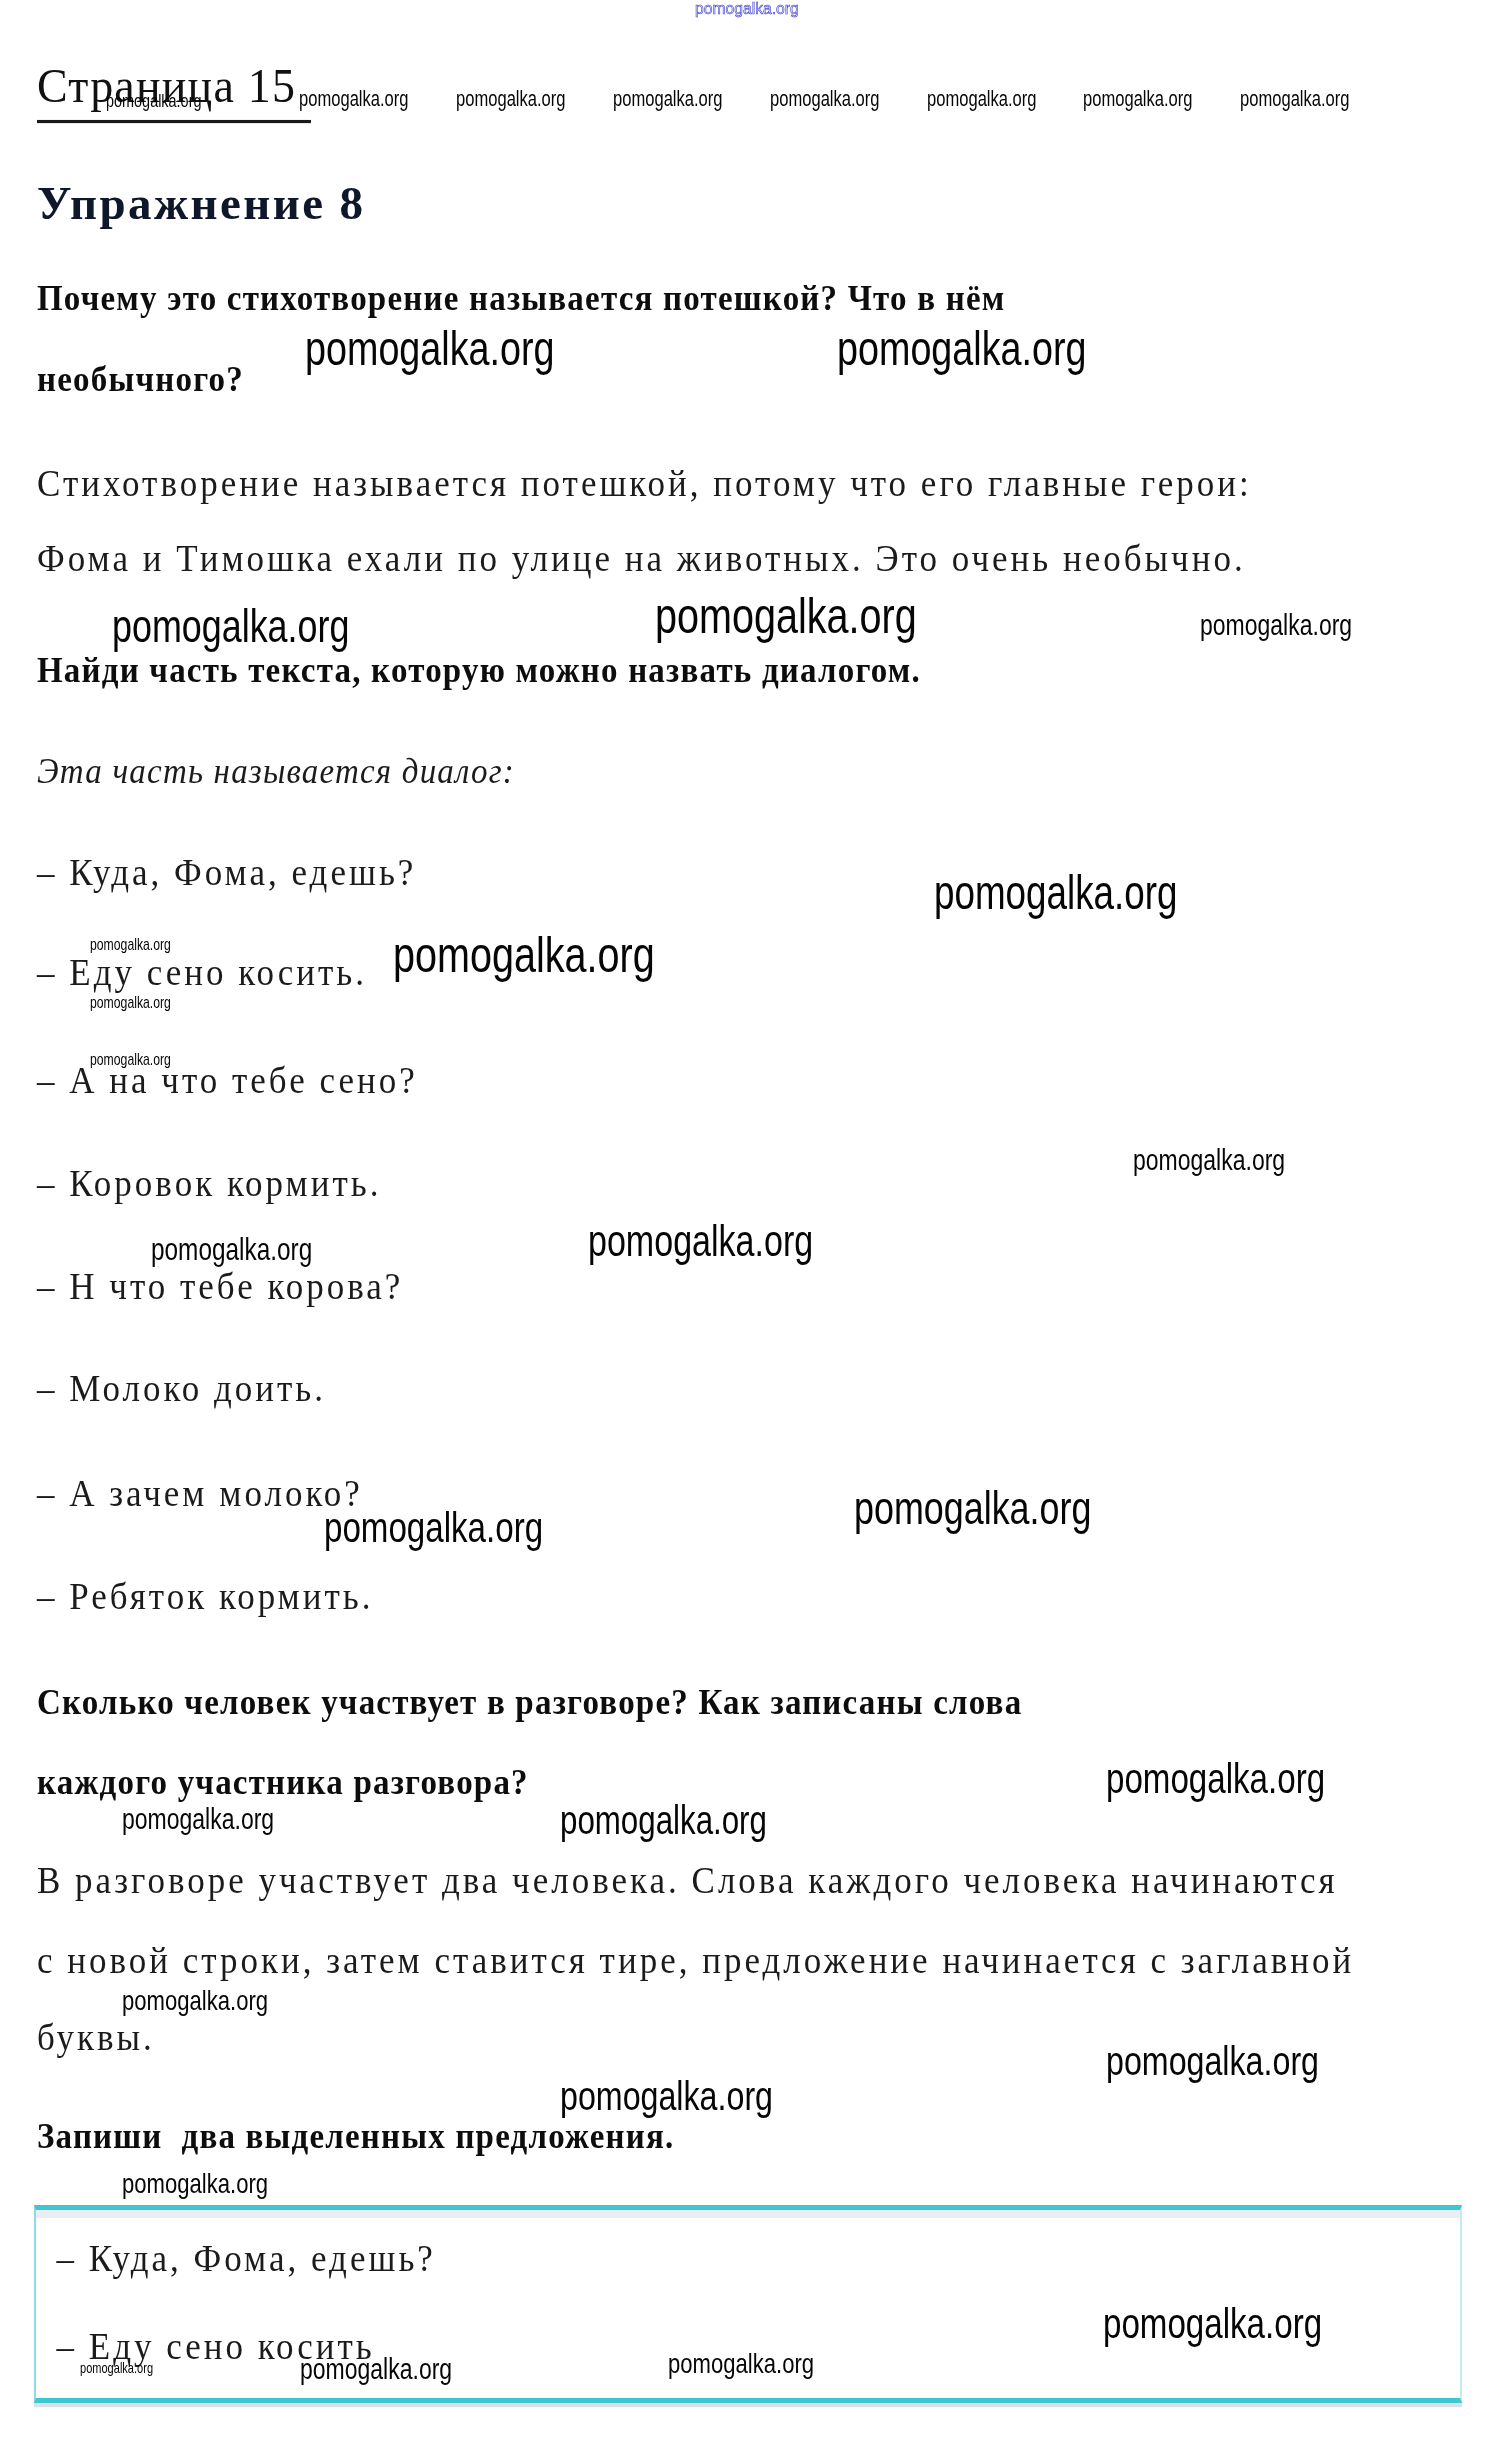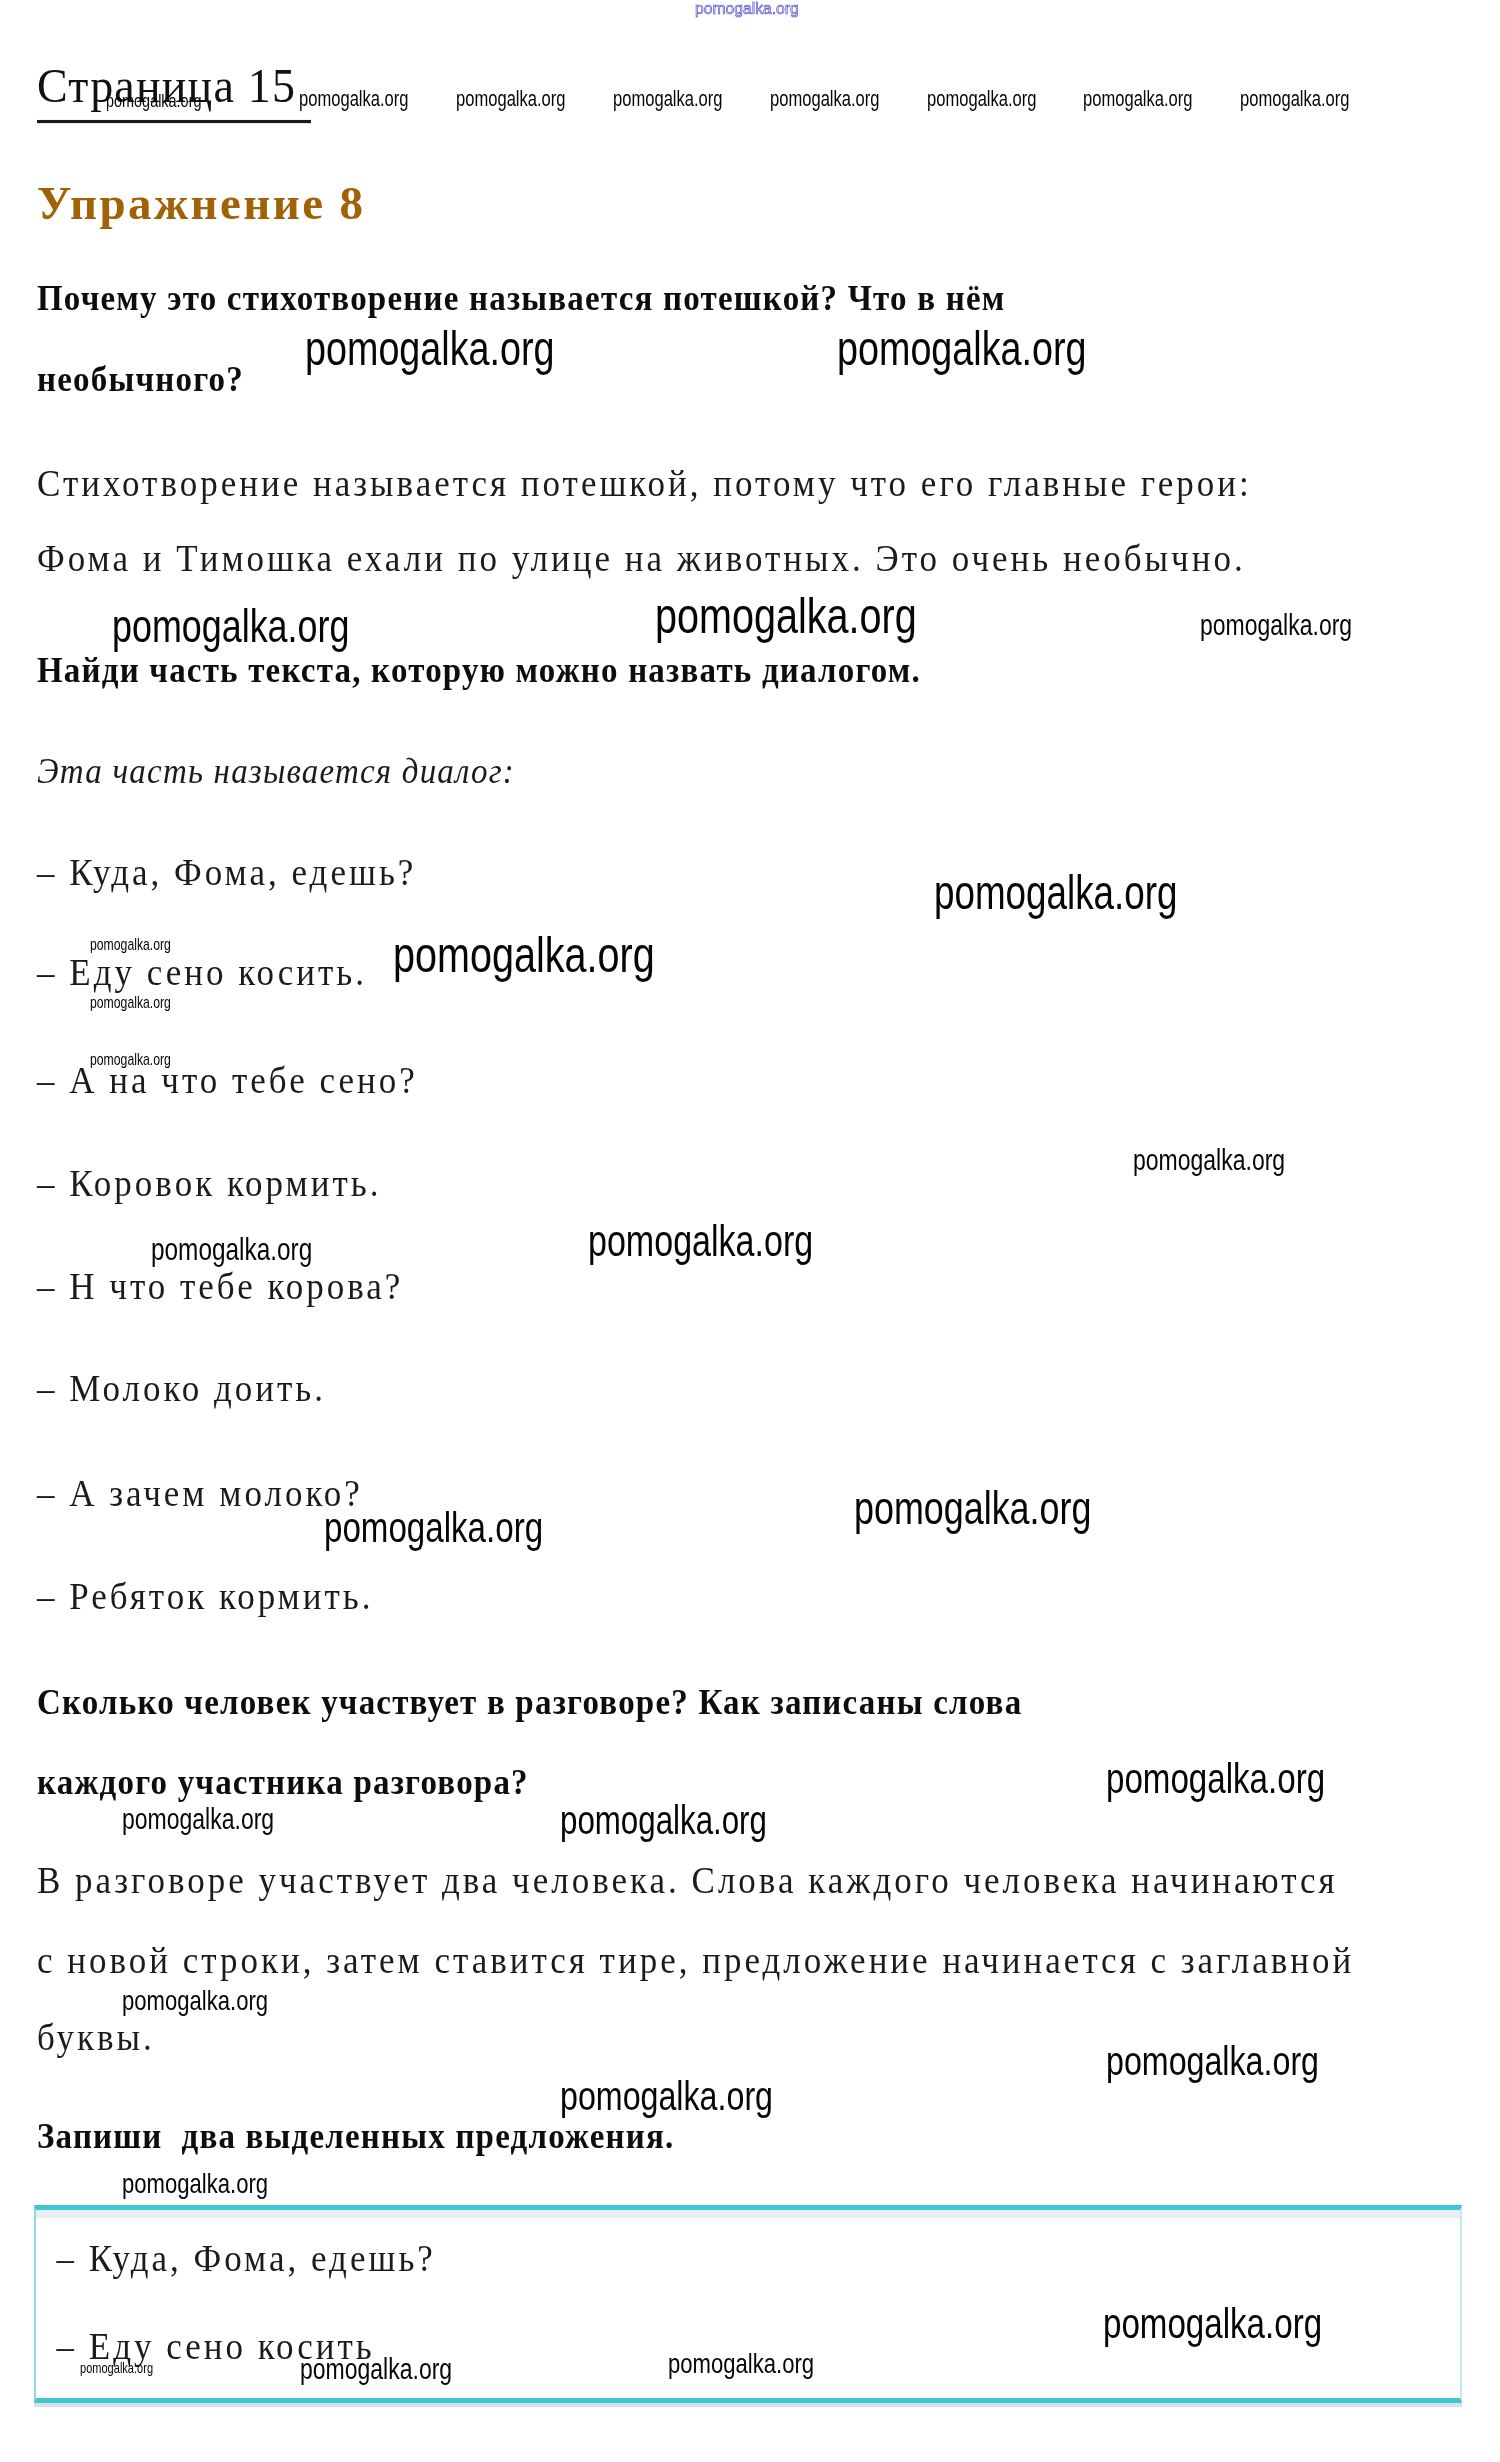--- a/index.html
+++ b/index.html
@@ -45,21 +45,21 @@
     transform-origin:left top;
   }
   .ex-heading{
     position:absolute;
     left:37px; top:176px;
     font-weight:bold;
     font-size:47px;
     letter-spacing:2.4px;
     white-space:pre;
     transform:scaleY(1.0);
-    color:#a16207;
+    color:#0f172a;
   }
   .wm{
     position:absolute;
     font-family:"Liberation Sans",sans-serif;
     color:#060606;
     white-space:pre;
     letter-spacing:0;
     transform:scale(0.92,1.18);
     transform-origin:left top;
     line-height:1;

